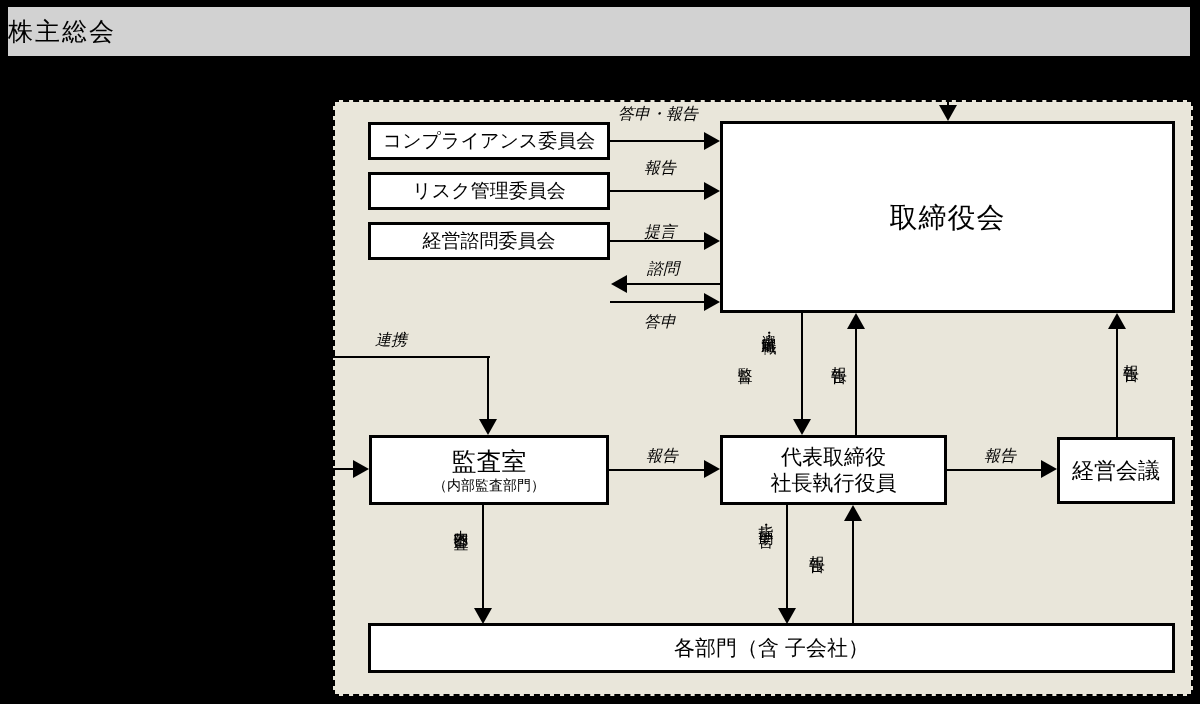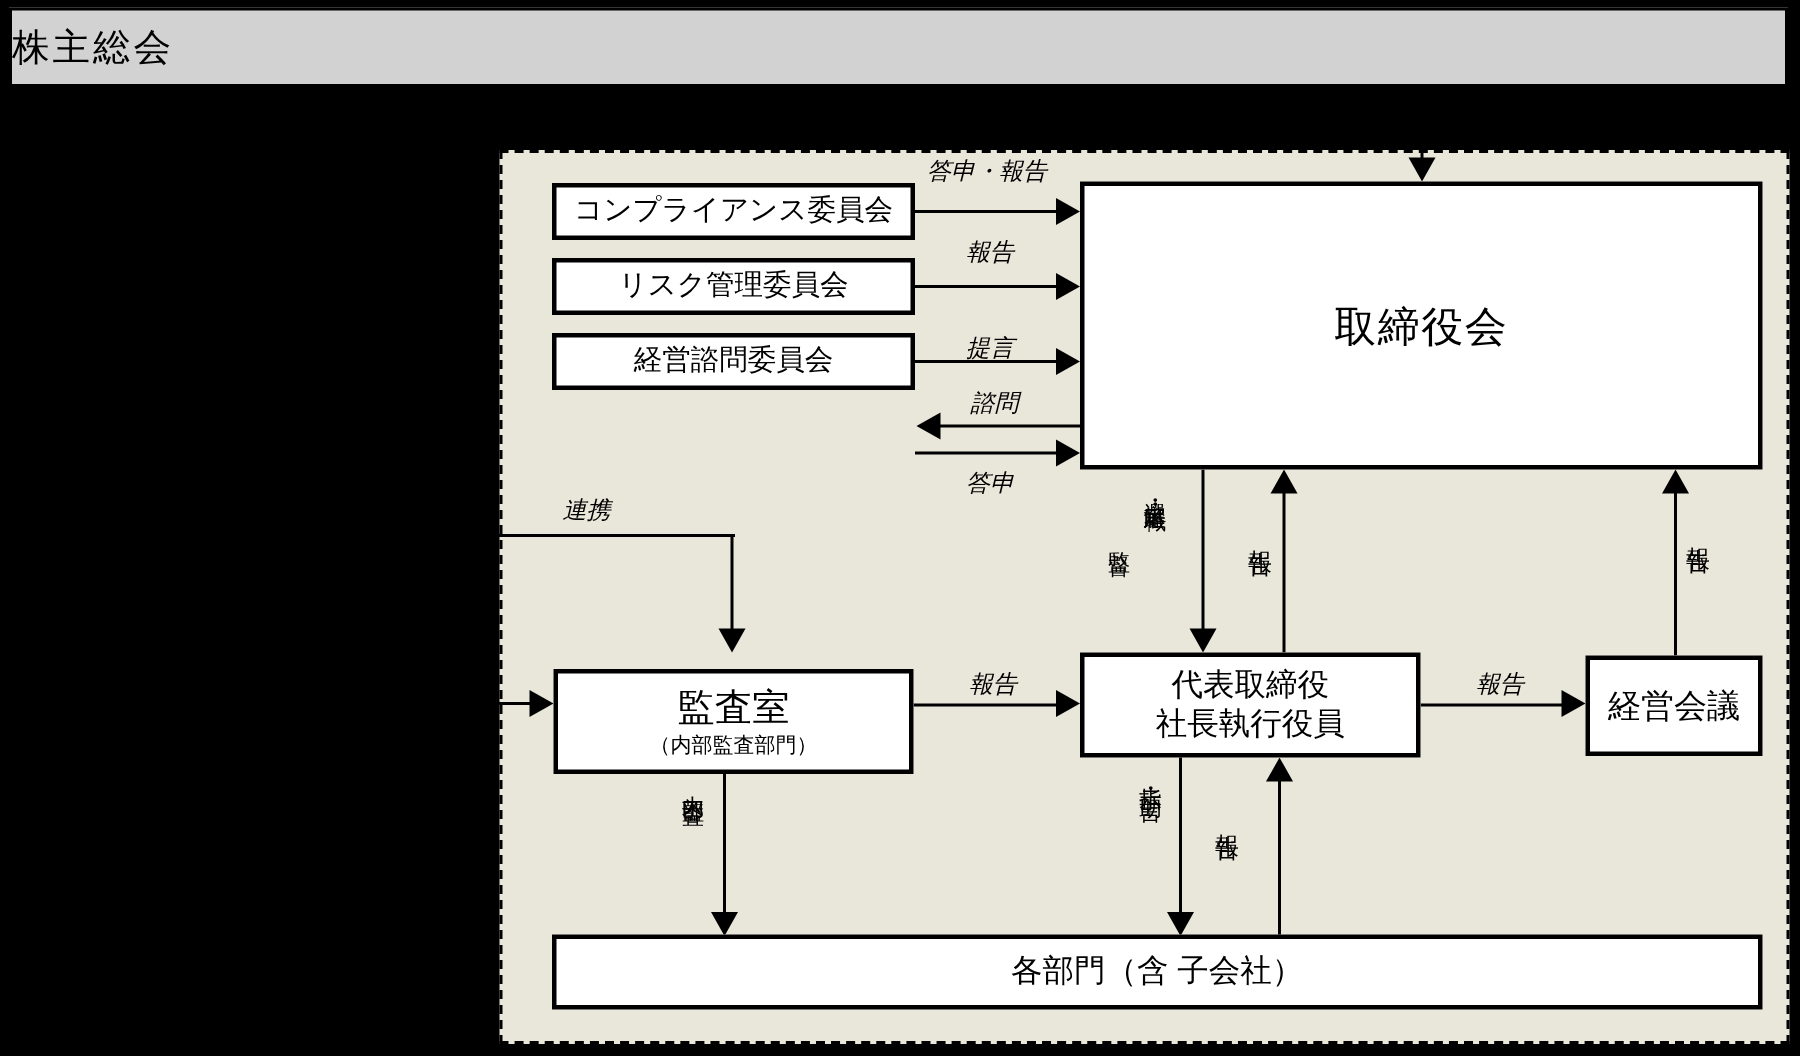--- a/index.html
+++ b/index.html
@@ -128,21 +128,21 @@
   </div>
   <div class="box" style="left:368px;top:172px;width:242px;height:38px;font-size:19px;">
     <span>リスク管理委員会</span>
   </div>
   <div class="box" style="left:368px;top:222px;width:242px;height:38px;font-size:19px;">
     <span>経営諮問委員会</span>
   </div>
   <div class="box" style="left:720px;top:121px;width:455px;height:192px;font-size:28px;letter-spacing:1px;">
     <span>取締役会</span>
   </div>
-  <div class="box" style="left:369px;top:435px;width:240px;height:70px;margin-top:11px;">
+  <div class="box" style="left:369px;top:435px;width:240px;height:70px;">
     <span style="font-size:25px;">監査室</span>
     <span style="font-size:14px;">（内部監査部門）</span>
   </div>
   <div class="box" style="left:720px;top:435px;width:227px;height:70px;font-size:21px;text-align:center;">
     <span>代表取締役</span>
     <span>社長執行役員</span>
   </div>
   <div class="box" style="left:1057px;top:437px;width:118px;height:67px;font-size:22px;">
     <span>経営会議</span>
   </div>

